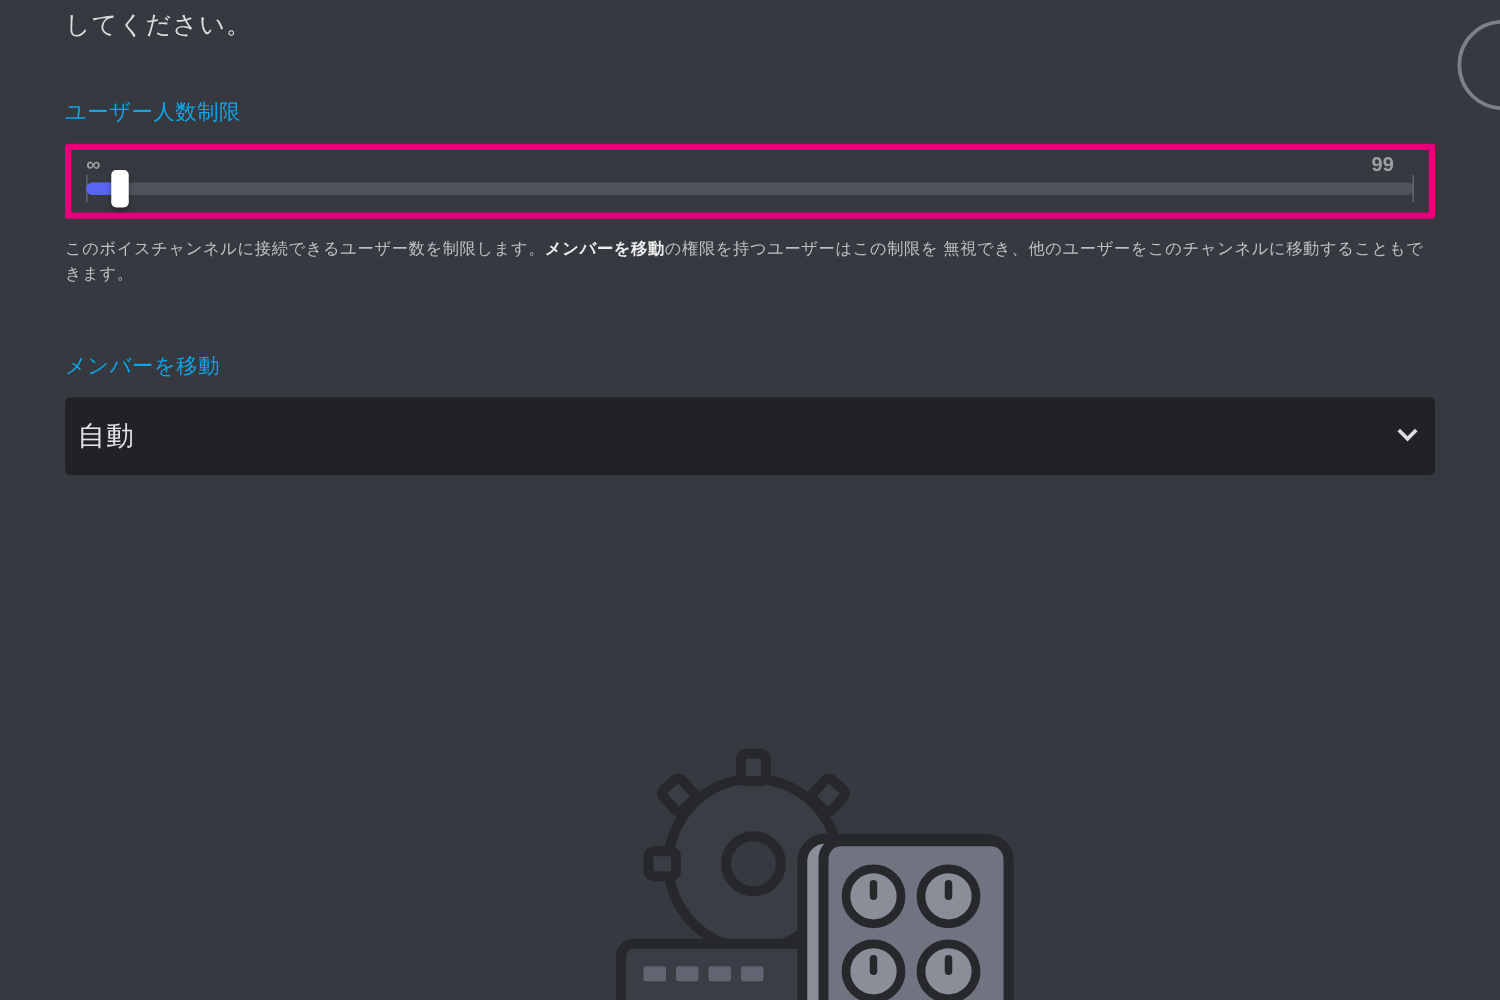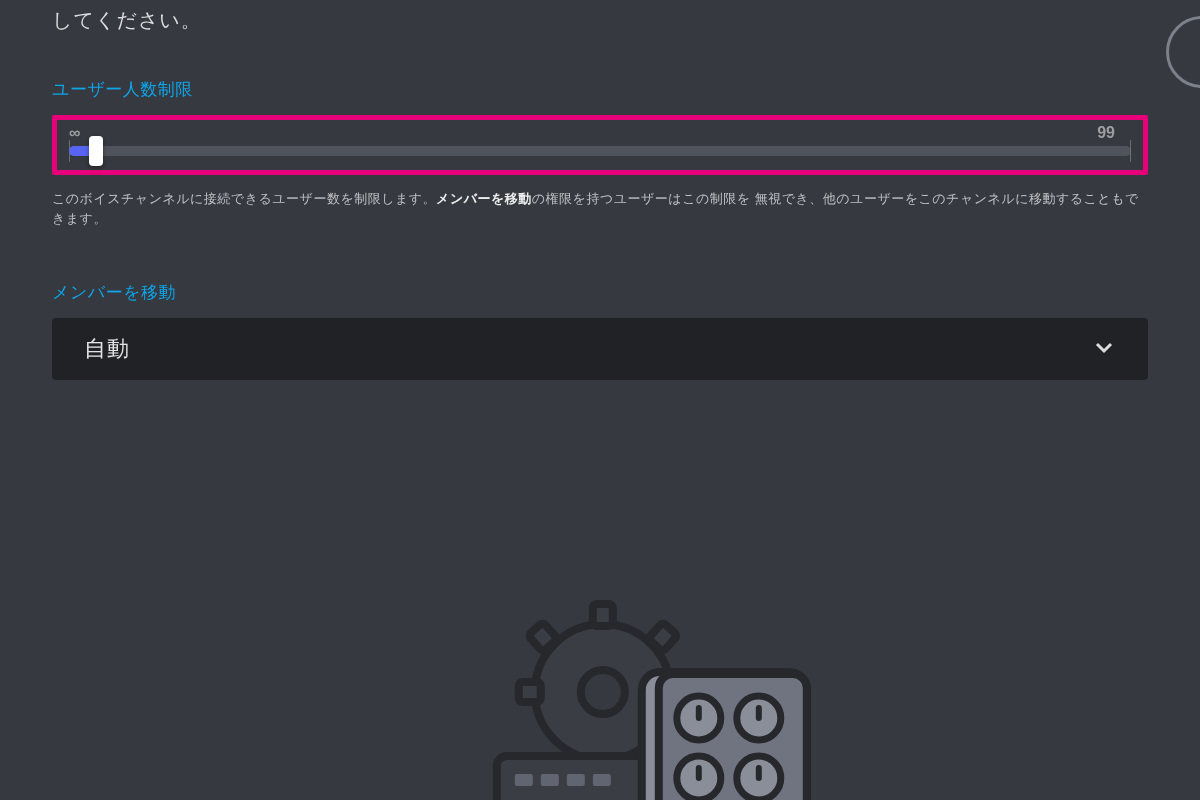--- a/index.html
+++ b/index.html
@@ -37,21 +37,21 @@
     }
     .description {
       color:#bfc1c5; font-size:13px; line-height:1.55; margin-top:14px; letter-spacing:0.5px;
     }
     .description b { color:#eceded; font-weight:700; }
     
     .region-section { margin-top:52px; }
     .select {
       background:#202225; height:62px; border-radius:4px;
       display:flex; align-items:center; justify-content:space-between;
-      padding:0 32px; cursor:pointer;
+      padding:0 10px; cursor:pointer;
     }
     .select-value { color:#e3e4e6; font-size:22px; letter-spacing:1px; }
     .chev { color:#dcddde; }
     .chev svg { width:24px; height:24px; stroke:#dcddde; stroke-width:3; fill:none; }
     
     .illus { position:absolute; bottom:-10px; left:50%; transform:translateX(-46%); }
     
     .close-edge {
       position:absolute; top:16px; right:-38px; width:72px; height:72px;
       border:3px solid #7c808a; border-radius:50%;

